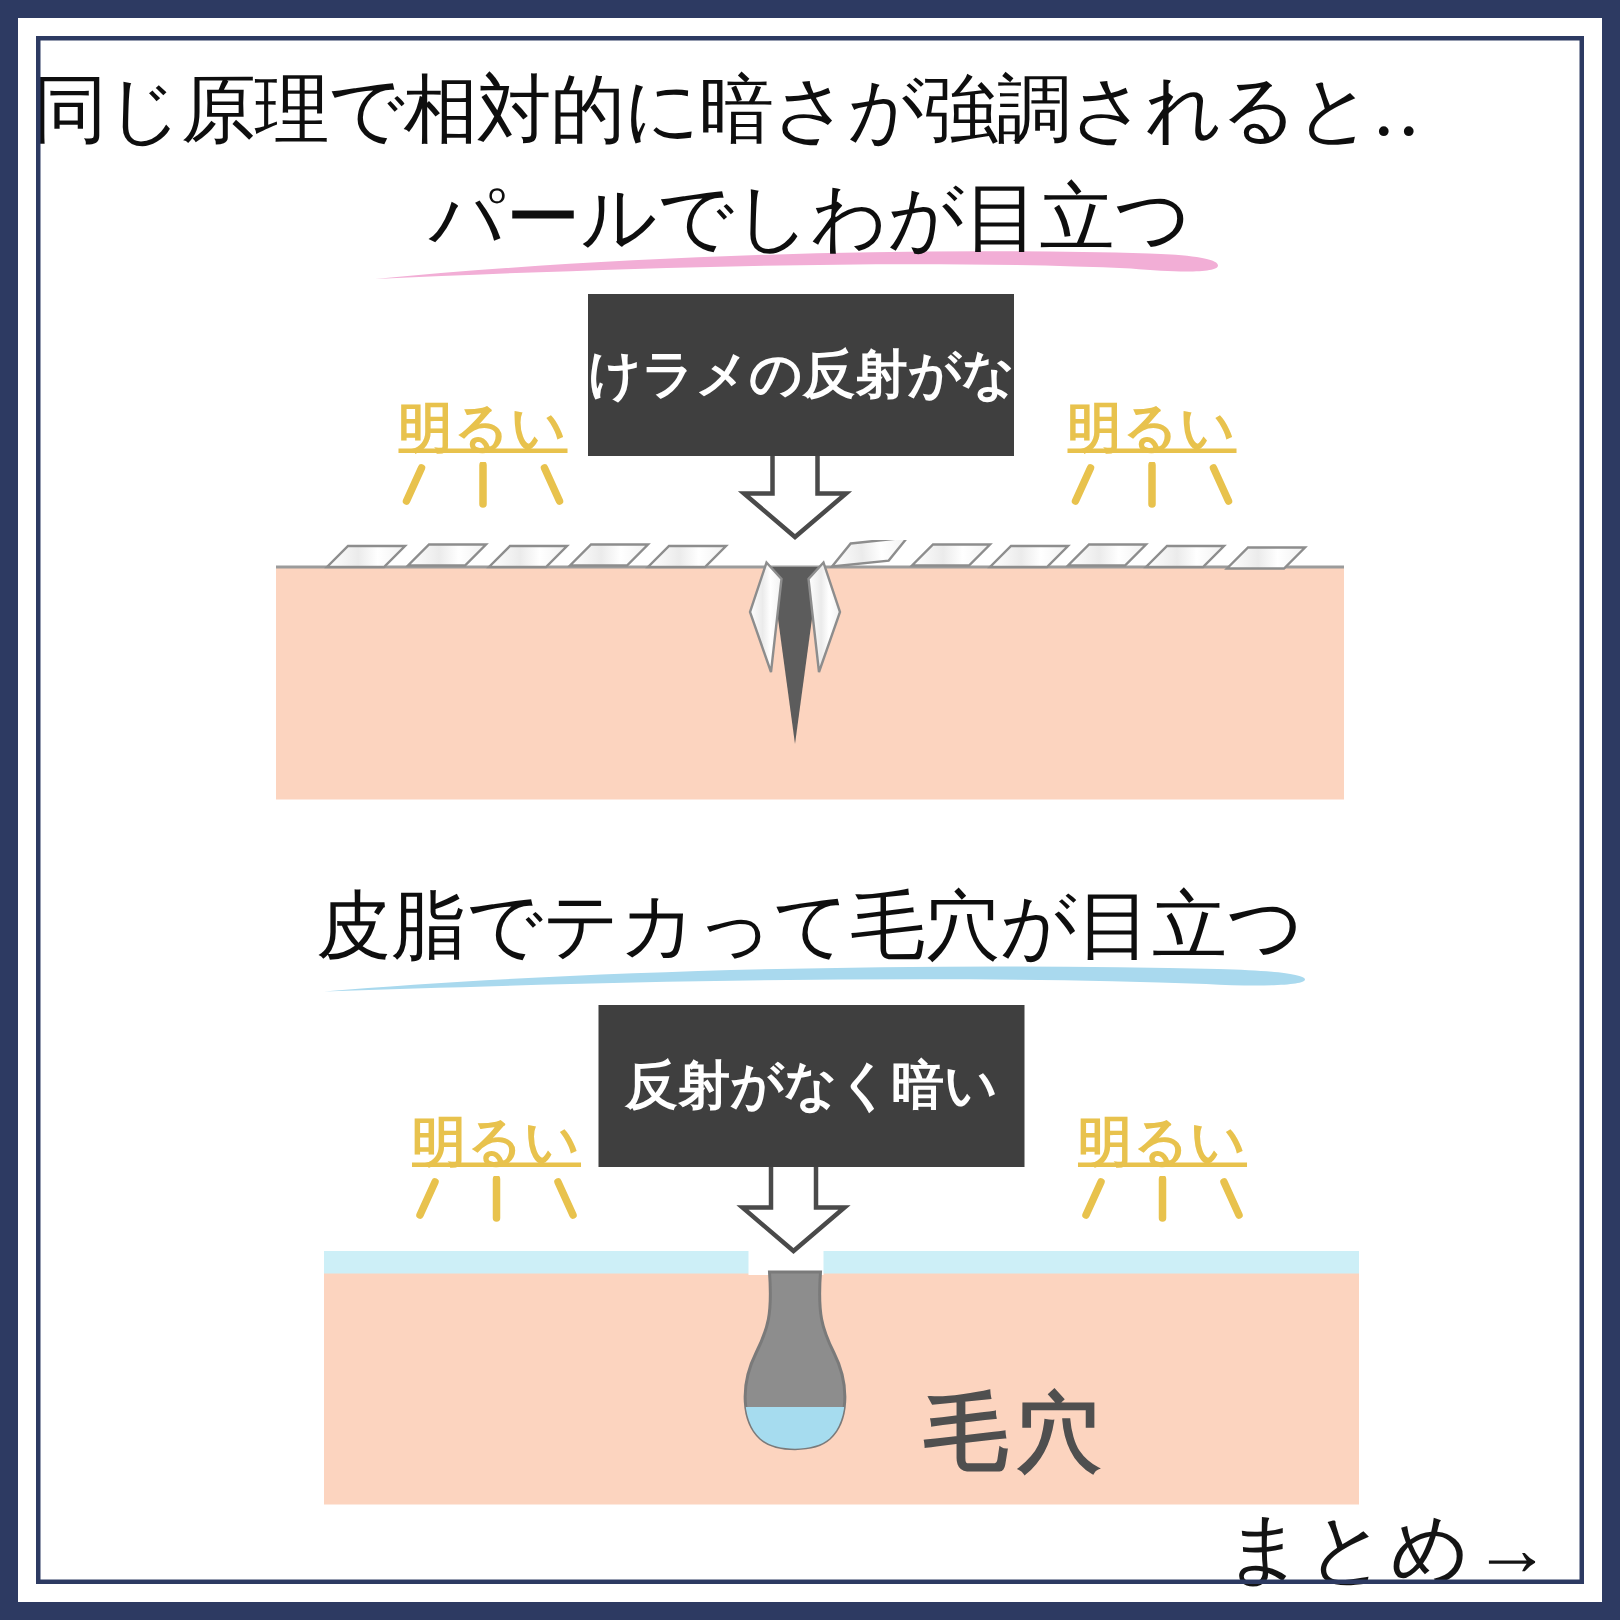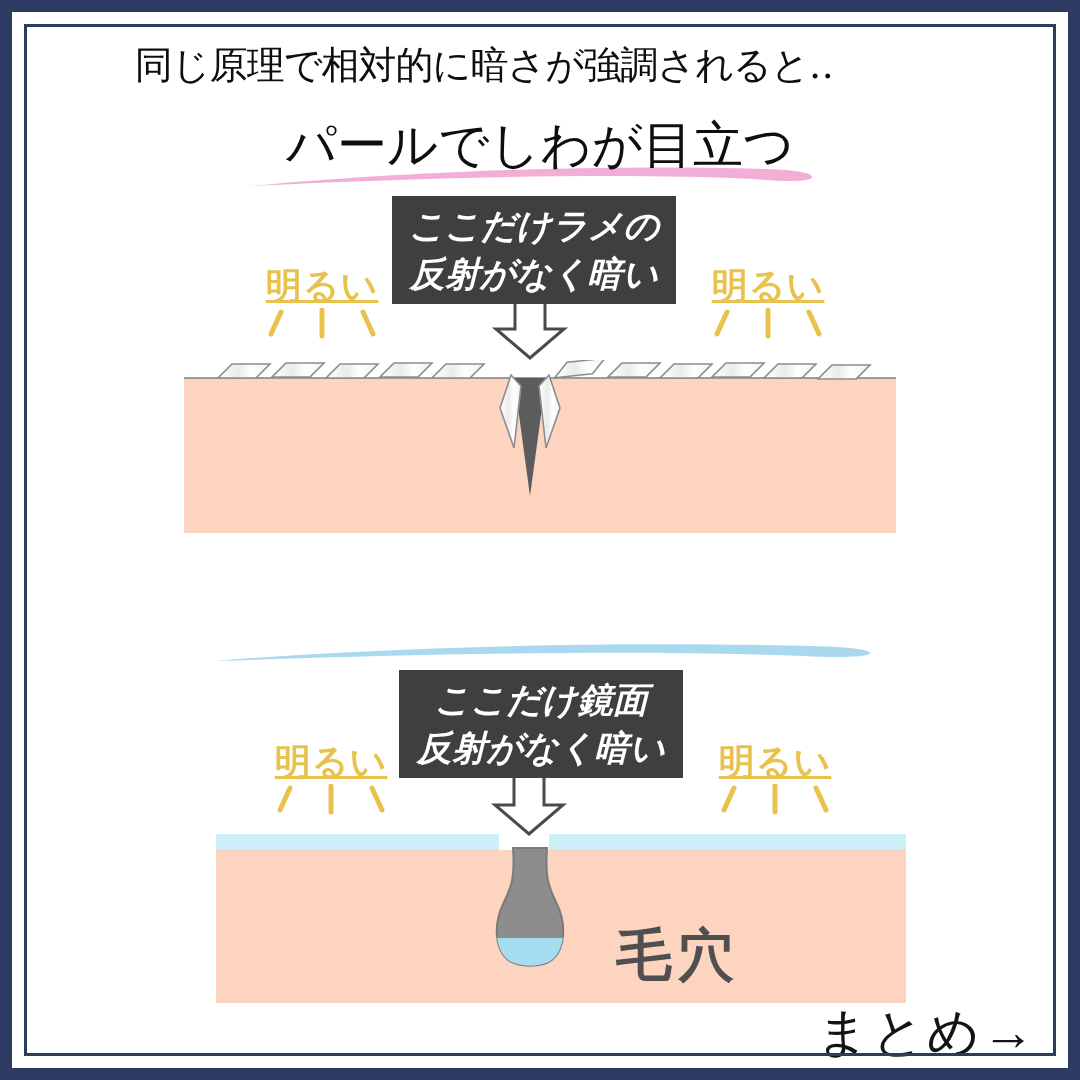--- a/index.html
+++ b/index.html
@@ -11,39 +11,38 @@
   .canvas { position:relative; width:1080px; height:1080px; background:#ffffff; }
 
   
   .outer-frame { position:absolute; inset:0; border:12px solid #2d3a62; box-sizing:border-box; z-index:10; pointer-events:none; }
   .inner-frame { position:absolute; inset:24px; border:3px solid #2d3a62; box-sizing:border-box; z-index:10; pointer-events:none; }
 
   
   .serif { font-family:"Liberation Serif","DejaVu Serif",serif; }
   #main-title {
     position:absolute; top:40px; left:0; width:968px; text-align:center;
-    font-size:38px; letter-spacing:-1px; color:#0e0e0e; z-index:4;
+    font-size:50px; letter-spacing:-1px; color:#0e0e0e; z-index:4;
   }
   .section-heading {
     position:absolute; left:0; width:1080px; text-align:center;
     font-size:50px; color:#0e0e0e; z-index:4;
   }
   #heading-1 { top:112px; }
   #heading-2 { top:584px; }
 
   .swoosh { position:absolute; z-index:3; }
   #swoosh-1 { left:246px; top:163px; }
   #swoosh-2 { left:212px; top:641px; }
 
   
   .callout {
     position:absolute; width:284px; height:108px; background:#3f3f3f;
-    display:flex; flex-direction:column; align-items:center; justify-content:center;
+    display:flex; align-items:center; justify-content:center;
     z-index:5;
-    font-style:italic;
   }
   .callout-line { color:#ffffff; font-weight:bold; font-size:35px; line-height:1.38; letter-spacing:0px; white-space:nowrap; }
   #callout-1 { left:392px; top:196px; }
   #callout-2 { left:399px; top:670px; }
 
   
   .block-arrow { position:absolute; z-index:4; }
   #arrow-1 { left:490px; top:297px; }
   #arrow-2 { left:489px; top:773px; }
 
@@ -155,27 +154,27 @@
       <use href="#flake" x="580" y="4"></use>
       <use href="#flake" x="634" y="5"></use>
     </g>
 
     <polygon points="330,18 362,18 346,136" fill="#5c5c5c"></polygon>
     <polygon points="327,15 337,26 330,88 316,48" fill="url(#flakeGrad)" stroke="#8d8d8d" stroke-width="1.6"></polygon>
     <polygon points="365,15 355,26 362,88 376,48" fill="url(#flakeGrad)" stroke="#8d8d8d" stroke-width="1.6"></polygon>
   </svg>
 
 
+  <div id="heading-2" class="section-heading serif">皮脂でテカって毛穴が目立つ</div>
 
   <svg id="swoosh-2" class="swoosh" width="664" height="24" viewBox="0 0 664 24">
     <path d="M4,20 C170,6 400,0 600,5 C640,6 658,9 658,12 C658,16 628,17 592,15 C400,8 180,14 4,20 Z" fill="#a9d9ee"></path>
   </svg>
 
   <div id="callout-2" class="callout">
-    <div class="callout-line">ここだけ鏡面</div>
     <div class="callout-line">反射がなく暗い</div>
   </div>
 
   <svg id="arrow-2" class="block-arrow" width="80" height="64" viewBox="0 0 80 64">
     <polygon points="25,2 55,2 55,32 74,32 40,61 6,32 25,32" fill="#ffffff" stroke="#4a4a4a" stroke-width="3" stroke-linejoin="miter"></polygon>
   </svg>
 
   <div id="bright-2-left" class="bright">
     <div class="bright-text">明るい</div>
     <svg class="rays" width="110" height="32" viewBox="0 0 110 32">

